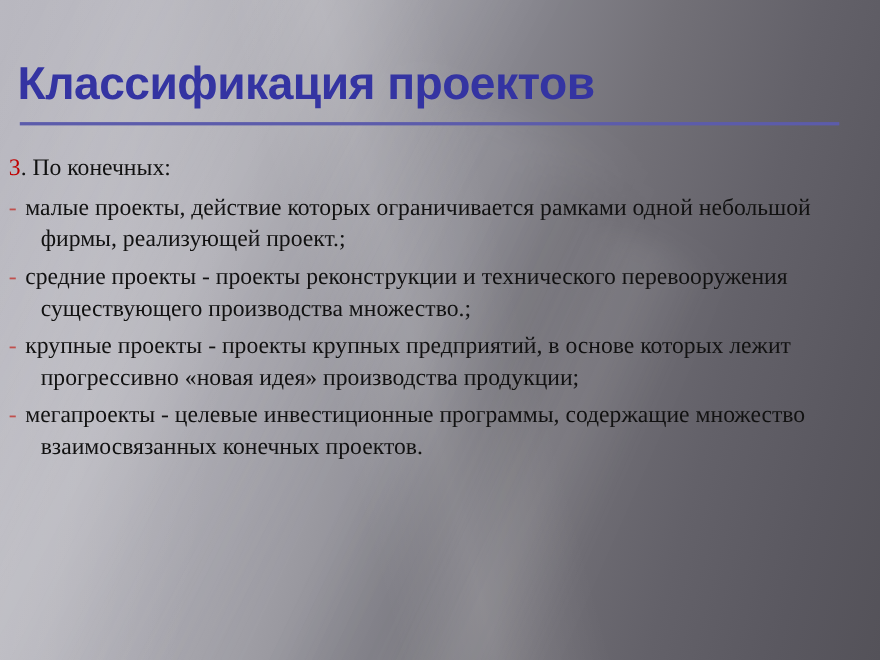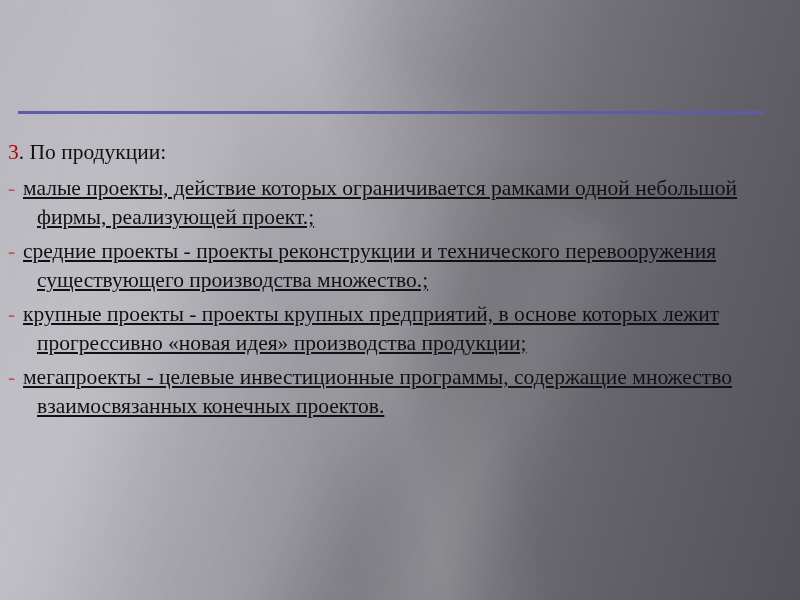--- a/index.html
+++ b/index.html
@@ -129,39 +129,39 @@
   }
   .bullet .dash {
     position: absolute;
     left: 2px;
     top: 0;
     color: #c0504d;
   }
   .bullet .btext {
     display: block;
     text-indent: -14px;
-    text-decoration: underline;
   }
 </style>
 </head>
 <body>
 
 <div id="slide">
 
   <div id="sheen-a"></div>
   <div id="sheen-b"></div>
   <div id="sheen-c"></div>
   <div id="sheen-d"></div>
 
+  <h1 id="title">Классификация проектов</h1>
 
   <div id="divider"></div>
 
   <div id="body">
 
-    <p class="intro"><span class="num">3</span><span>. По продукции:</span></p>
+    <p class="intro"><span class="num">3</span><span>. По конечных:</span></p>
 
     <div class="bullet">
       <span class="dash">-</span>
       <span class="btext">малые проекты, действие которых ограничивается рамками одной небольшой фирмы, реализующей проект.;</span>
     </div>
 
     <div class="bullet">
       <span class="dash">-</span>
       <span class="btext">средние проекты - проекты реконструкции и технического перевооружения существующего производства множество.;</span>
     </div>

